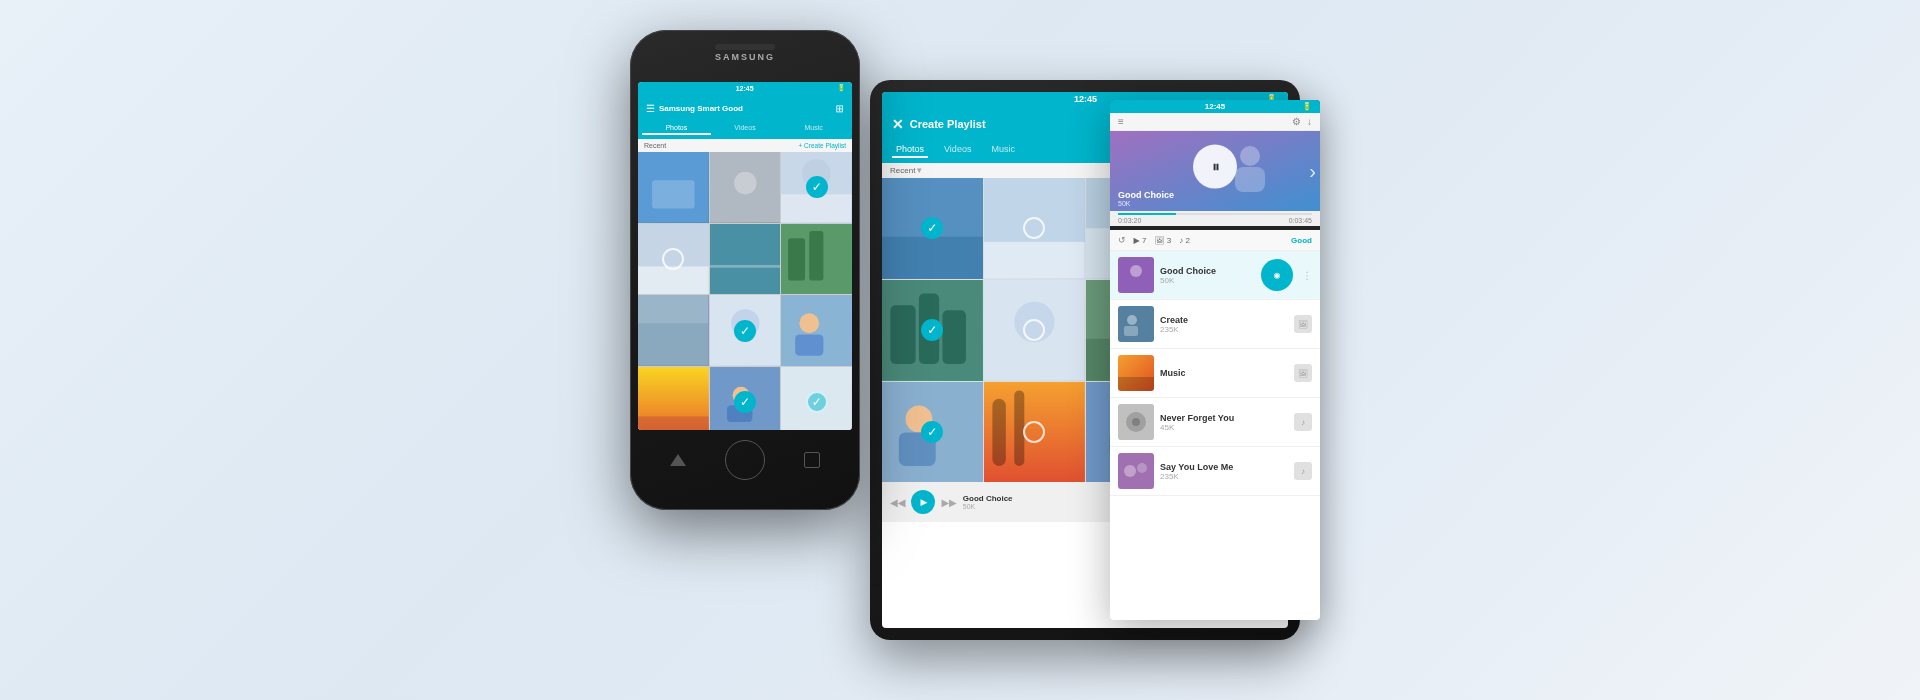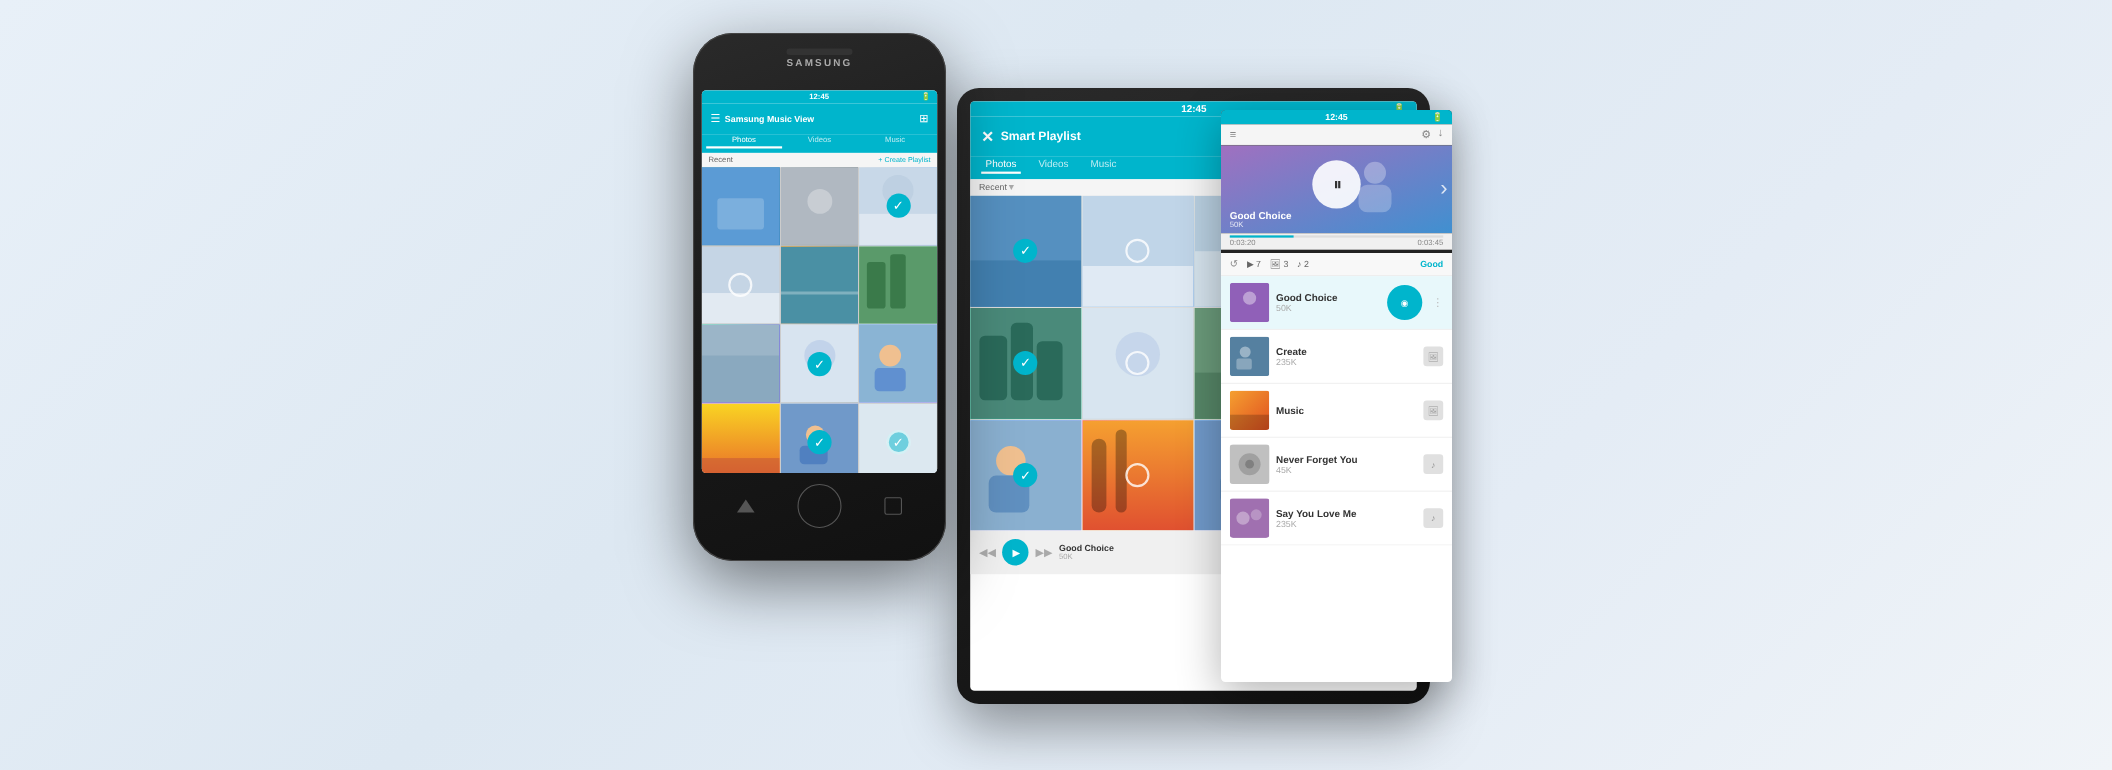--- a/index.html
+++ b/index.html
@@ -403,21 +403,21 @@
 
       <div style="background:#00b5cc; padding:2px 6px; display:flex; justify-content:space-between; align-items:center;">
         <span style="width:8px;"></span>
         <span style="color:white;font-size:7px;font-weight:600;">12:45</span>
         <span style="color:white;font-size:7px;">🔋</span>
       </div>
 
       <div class="phone-header">
         <div style="display:flex;align-items:center;gap:4px;">
           <span style="color:white;font-size:10px;">☰</span>
-          <span style="color:white;font-size:8px;font-weight:600;">Samsung Music View</span>
+          <span style="color:white;font-size:8px;font-weight:600;">Samsung Smart Good</span>
         </div>
         <span style="color:white;font-size:10px;">⊞</span>
       </div>
 
       <div class="phone-tabs">
         <div class="phone-tab active">Photos</div>
         <div class="phone-tab">Videos</div>
         <div class="phone-tab">Music</div>
       </div>
 
@@ -534,21 +534,21 @@
 
       <div style="background:#00b5cc; padding:2px 10px; display:flex; justify-content:space-between;">
         <span style="width:12px;"></span>
         <span style="color:white;font-size:9px;font-weight:600;">12:45</span>
         <span style="color:white;font-size:9px;">🔋</span>
       </div>
 
       <div class="tablet-header">
         <div class="tablet-header-left">
           <span style="font-size:14px;color:white;">✕</span>
-          <span>Smart Playlist</span>
+          <span>Create Playlist</span>
         </div>
         <span style="color:white;font-size:12px;">⊞</span>
       </div>
 
       <div class="tablet-tabs">
         <div class="tablet-tab-group">
           <div class="tablet-tab active">Photos</div>
           <div class="tablet-tab">Videos</div>
           <div class="tablet-tab">Music</div>
         </div>

